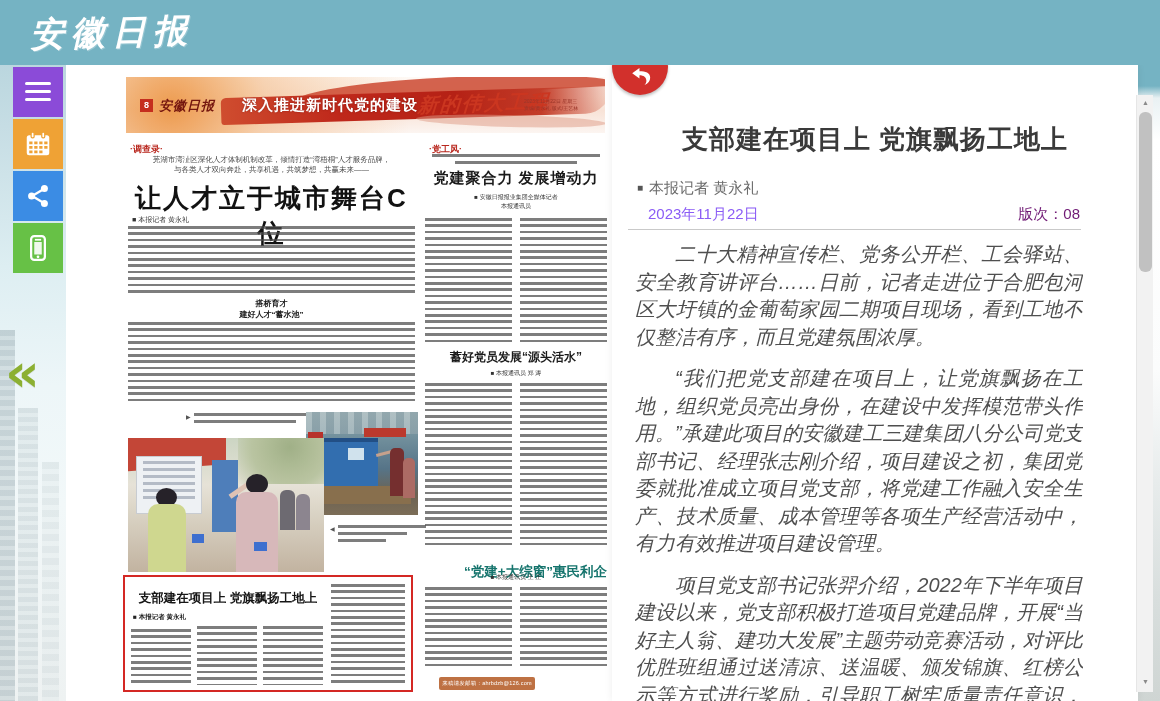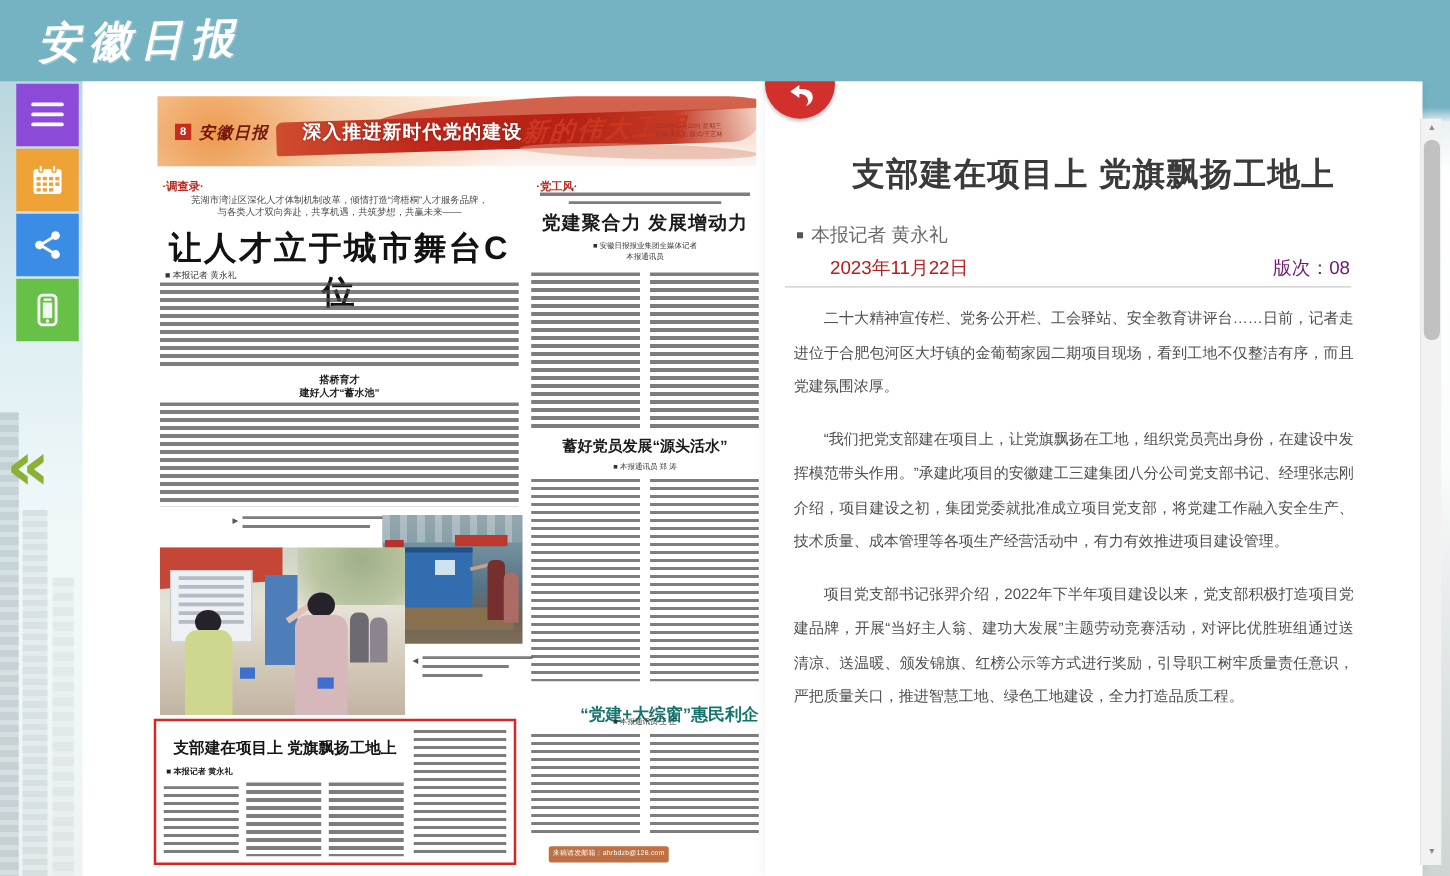--- a/index.html
+++ b/index.html
@@ -137,25 +137,25 @@
   
   #panel { left:612px; top:65px; width:526px; height:636px; background:#fff; z-index:3;
     box-shadow:0 0 8px rgba(0,0,0,.07); }
   #badge { position:absolute; left:0; top:-26px; width:56px; height:56px; border-radius:50%; background:#d2302c;
     cursor:pointer; box-shadow:0 2px 3px rgba(0,0,0,.25); }
   #badge svg { position:absolute; left:15px; top:26px; }
   #art-title { position:absolute; left:0; top:57px; width:526px; text-align:center; font-size:26px;
     font-weight:600; color:#3a3a3a; letter-spacing:1px; }
   #art-byline { position:absolute; left:25px; top:114px; font-size:15px; color:#6b6b6b; }
   #art-byline .sq { font-size:10px; color:#555; margin-right:6px; vertical-align:2px; }
-  #art-date { position:absolute; left:52px; top:140px; font-size:15px; color:#b91c1c; }
+  #art-date { position:absolute; left:36px; top:140px; font-size:15px; color:#8b5cf6; }
   #art-page { position:absolute; right:58px; top:140px; font-size:15px; color:#701a75; }
   #art-div { position:absolute; left:16px; top:164px; width:453px; height:1px; background:#c9c9c9; }
   #art-body { position:absolute; left:23px; top:176px; width:448px; height:460px; overflow:hidden;
-    font-size:12px; line-height:27.5px; color:#4f4f4f; text-align:justify; }
+    font-size:20px; line-height:27.5px; color:#4f4f4f; text-align:justify;font-style:italic; }
   #art-body p { text-indent:2em; margin:0 0 14px; }
 
   
   #sbar { left:1136px; top:95px; width:17px; height:597px; background:#f2f2f2; border-left:1px solid #e6e6e6; z-index:12; }
   #sb-up { position:absolute; left:0; top:0; width:17px; height:16px; text-align:center; font-size:7px;
     color:#8a8a8a; line-height:16px; cursor:pointer; }
   #sb-thumb { position:absolute; left:2px; top:17px; width:13px; height:160px; background:#c1c1c1; border-radius:6px; cursor:pointer; }
   #sb-down { position:absolute; left:0; bottom:2px; width:17px; height:16px; text-align:center; font-size:7px;
     color:#8a8a8a; line-height:16px; cursor:pointer; }
 </style>

